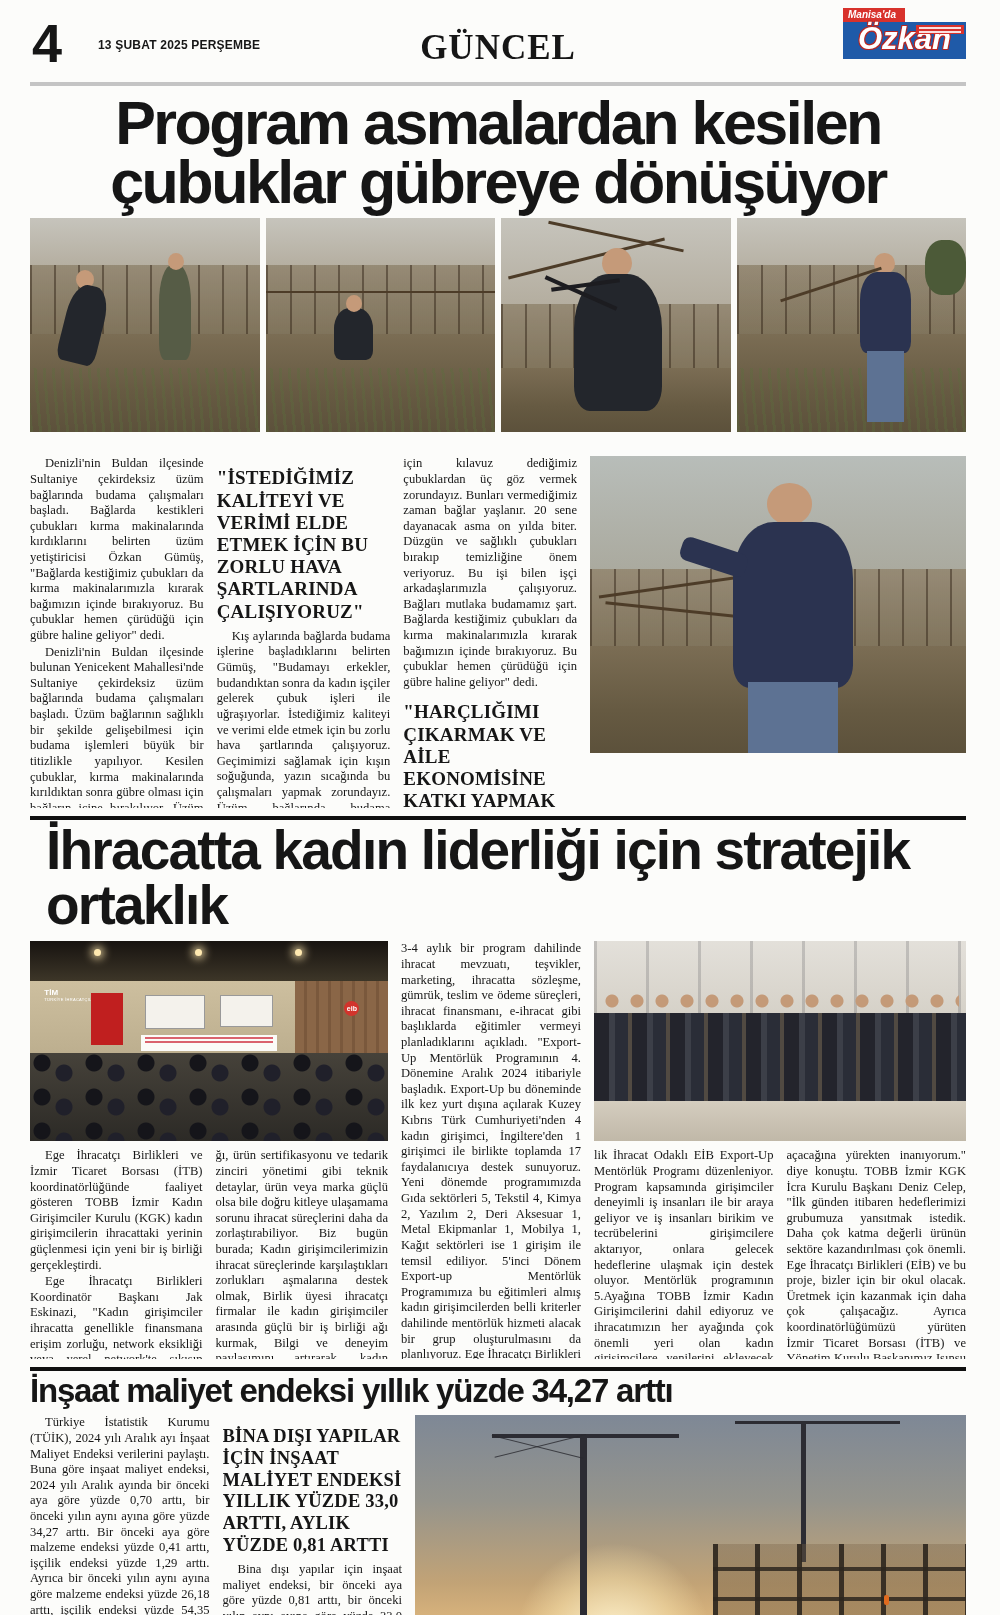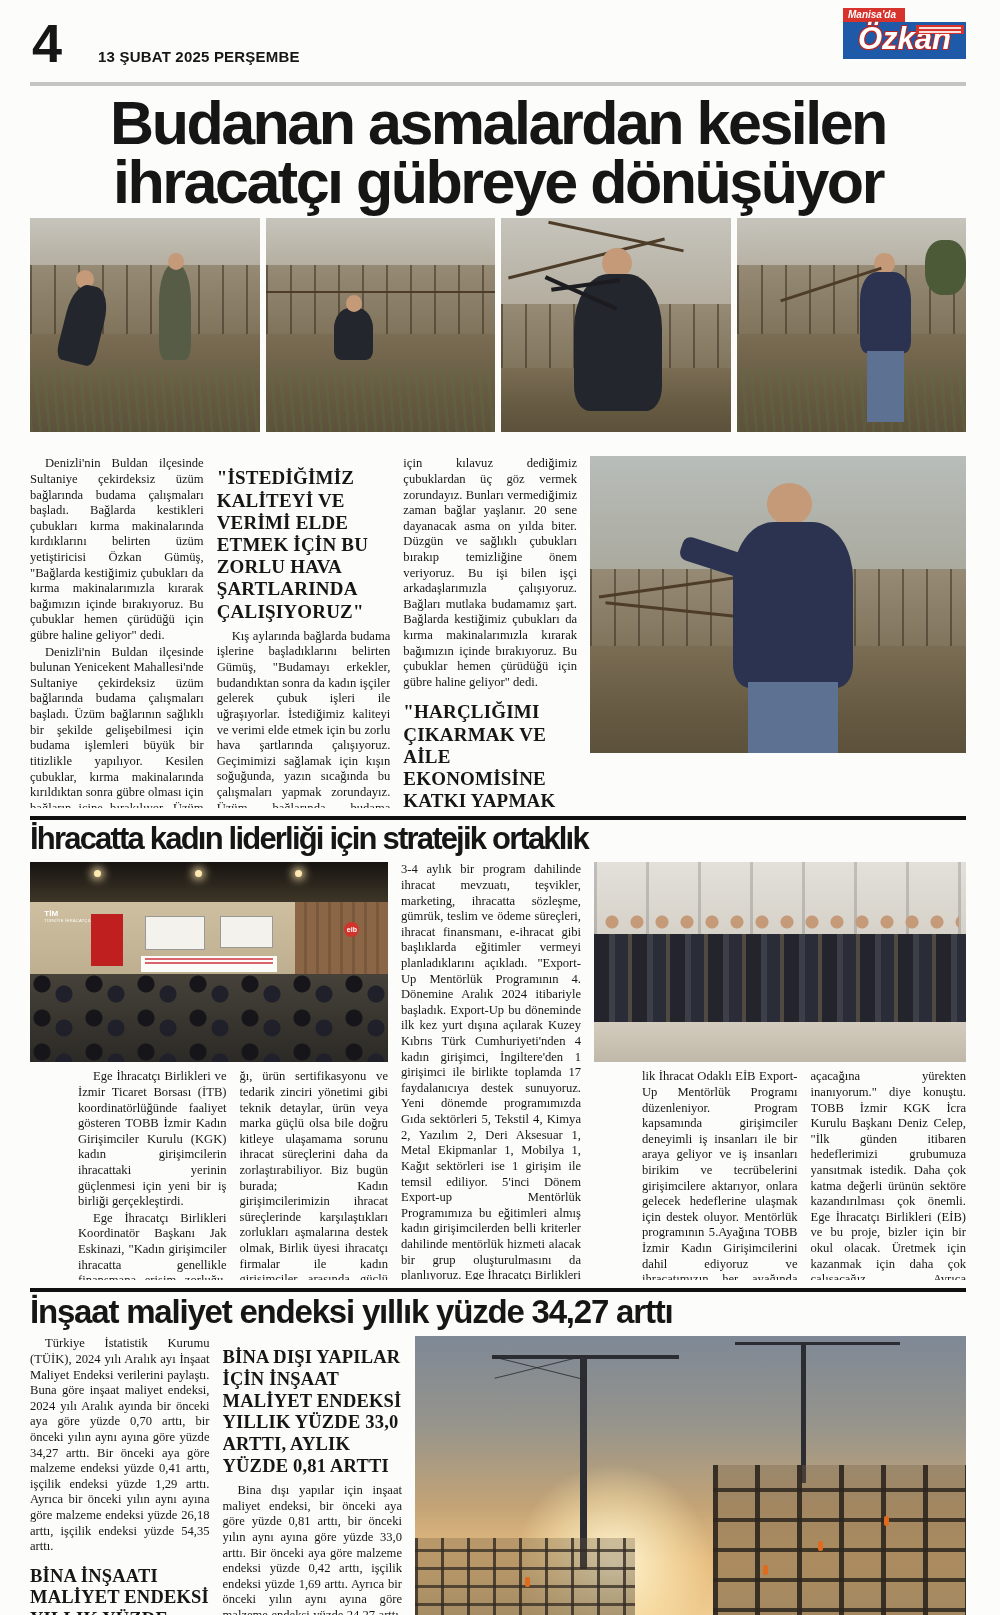--- a/index.html
+++ b/index.html
@@ -10,22 +10,22 @@
     font-family:"Liberation Serif", serif; padding:0 34px 0 30px;
   }
   
   .hdr { position:relative; height:86px; }
   .pagenum {
     position:absolute; left:2px; top:16px;
     font-family:"Liberation Sans",sans-serif; font-weight:bold;
     font-size:54px; line-height:1;
   }
   .hdr-date {
-    position:absolute; left:68px; top:48px;
-    font-family:"Liberation Sans",sans-serif; font-weight:bold; font-size:15px;
+    position:absolute; left:68px; top:38px;
+    font-family:"Liberation Sans",sans-serif; font-weight:bold; font-size:12px;
     letter-spacing:.2px;
   }
   .hdr-section {
     position:absolute; left:0; right:0; top:28px; text-align:center;
     font-weight:bold; font-size:35px; letter-spacing:1px;
   }
   .logo { position:absolute; right:0; top:8px; width:123px; }
   .logo-top {
     background:#d8322c; color:#fff; width:62px; padding:1px 5px 2px;
     font:italic bold 10px "Liberation Sans",sans-serif;
@@ -40,29 +40,29 @@
   .hdr-rule { position:absolute; left:0; right:0; bottom:0; height:4px; background:#c4c4c4; }
 
   
   .h1 {
     font-family:"Liberation Sans",sans-serif; font-weight:bold; text-align:center;
     font-size:61px; line-height:.97; letter-spacing:-2.5px; margin:8px 0 6px;
   }
   .rule-black { height:4px; background:#101010; margin-top:8px; }
   .h2 {
     font-family:"Liberation Sans",sans-serif; font-weight:bold;
-    font-size:31px; line-height:1; letter-spacing:-1.8px; margin:3px 0 8px;
+    font-size:55px; line-height:1; letter-spacing:-1.8px; margin:3px 16px 8px;
   }
   .h3 {
     font-family:"Liberation Sans",sans-serif; font-weight:bold;
     font-size:33px; line-height:1; letter-spacing:-1.2px; margin:3px 0 8px;
   }
 
   
-  .cols { display:flex; gap:13px;margin-left:48px; }
+  .cols { display:flex; gap:13px; }
   .col  { flex:1; min-width:0; text-align:justify; font-size:12.6px; line-height:1.24; overflow:hidden; }
   .col p { margin:0; }
   .col p.ind { text-indent:15px; }
   .col p + p.ind { margin-top:1px; }
   .subhead {
     font-weight:bold; font-size:19px; line-height:1.17; text-align:left;
     margin:11px 0 6px; letter-spacing:.2px;
   }
   .subhead.sm { font-size:18.5px; }
 
@@ -159,34 +159,35 @@
   .branch { position:absolute; background:#4d3c28; }
 </style>
 </head>
 <body>
 
 <div class="page">
 
   <div class="hdr">
     <div class="pagenum">4</div>
     <div class="hdr-date">13 ŞUBAT 2025 PERŞEMBE</div>
+    <div class="hdr-section">GÜNCEL</div>
     <div class="logo">
       <div class="logo-top">Manisa'da</div>
       <div class="logo-main">
         <span>Özkan</span>
         <span class="logo-side">
             <i></i>
             <i></i>
           </span>
       </div>
     </div>
     <div class="hdr-rule"></div>
   </div>
 
-  <div class="h1">Budanan asmalardan kesilen ihracatçı gübreye dönüşüyor</div>
+  <div class="h1">Program asmalardan kesilen çubuklar gübreye dönüşüyor</div>
 
   <div class="photo-row">
     <div class="ph">
       <div class="vine-sky"></div>
       <div class="vine-band"></div>
       <div class="vine-soil"></div>
       <div class="vine-grass"></div>
       <div class="fig skin" style="left:20%;top:24%;width:8%;height:9%;"></div>
       <div class="fig dark-jacket" style="left:15%;top:31%;width:17%;height:37%;transform:rotate(14deg);"></div>
       <div class="fig camo-jacket" style="left:56%;top:22%;width:14%;height:44%;"></div>

